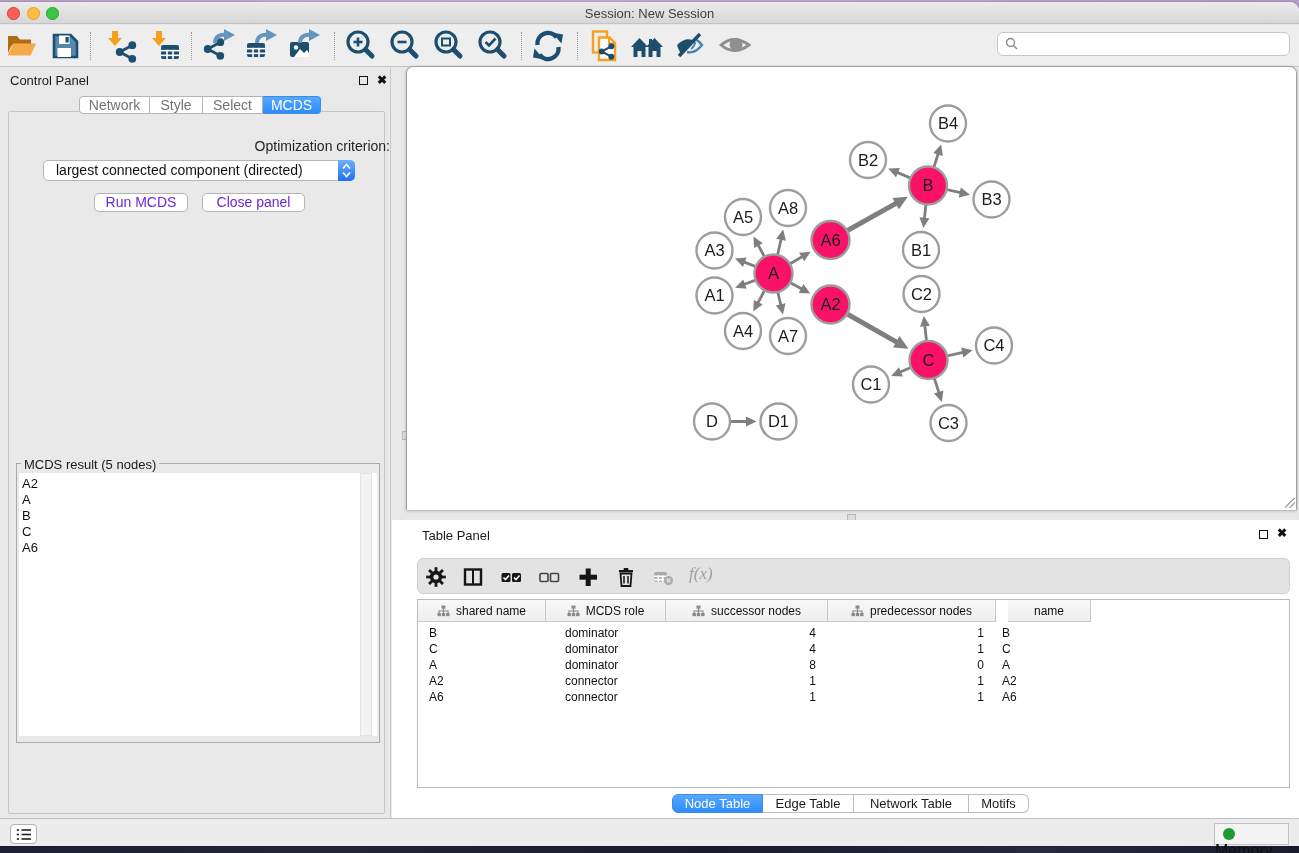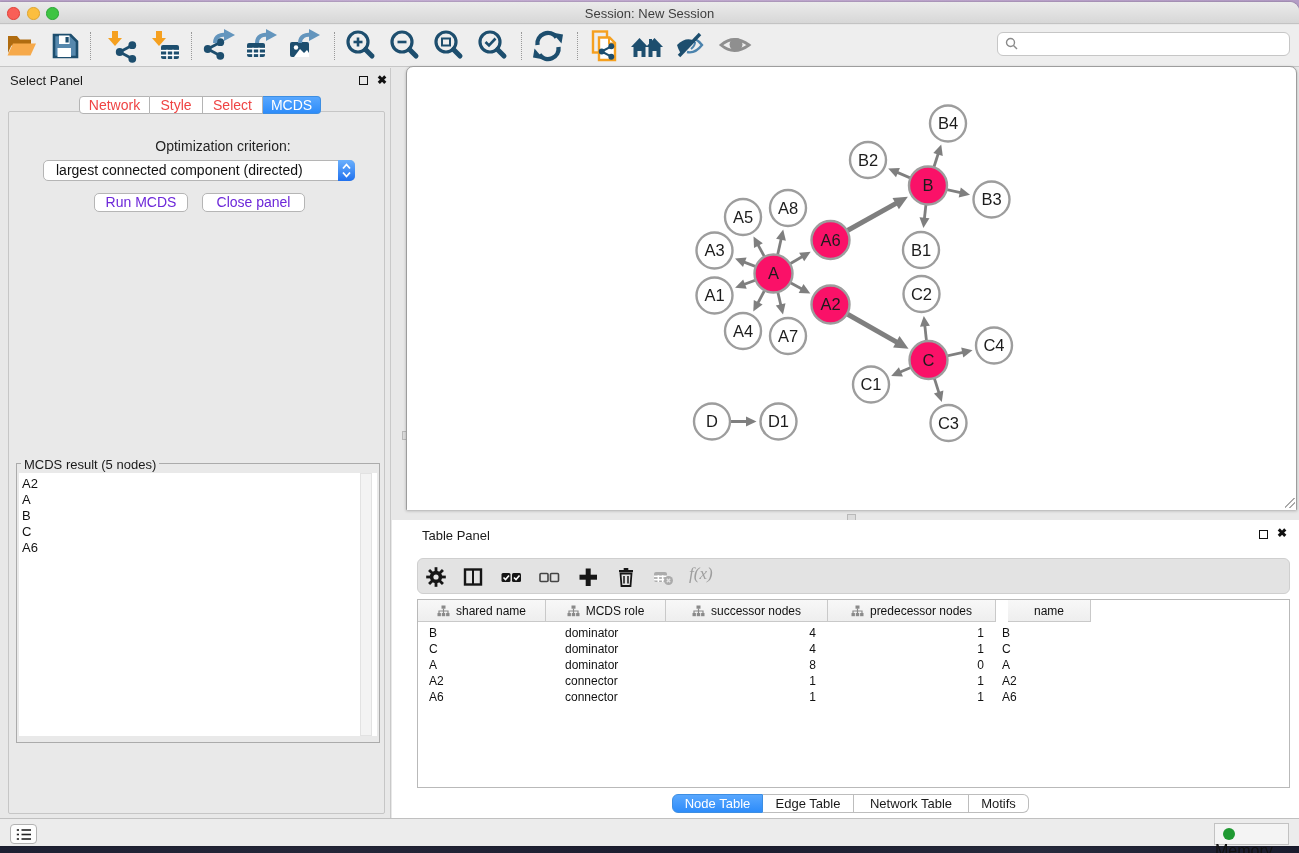--- a/index.html
+++ b/index.html
@@ -15,24 +15,24 @@
 
 .main { position:absolute; left:0; top:66px; width:100%; height:750px; background:#e8e8e8; }
 
 
 .cpanel { position:absolute; left:0; top:0; width:391px; height:100%; background:#e8e8e8; border-right:1px solid #c9c9c9; }
 .cp-title { position:absolute; left:10px; top:5px; font-size:13px; color:#1b1b1b; }
 .float-btn { position:absolute; top:8px; width:9px; height:9px; border:1.5px solid #111; }
 .close-x { position:absolute; top:5px; font-size:12px; font-weight:bold; color:#111; }
 .cp-box { position:absolute; left:8px; top:43px; width:377px; height:703px; border:1px solid #c6c6c6; border-radius:2px; background:#e9e9e9; }
 .tabs { position:absolute; left:79px; top:28px; height:18px; display:flex; z-index:5; }
-.tab { height:18px; background:#fff; border:1px solid #b4b4b4; border-left:none; font-size:14px; color:#ef4444; text-align:center; line-height:17px; }
+.tab { height:18px; background:#fff; border:1px solid #b4b4b4; border-left:none; font-size:14px; color:#737373; text-align:center; line-height:17px; }
 .tab.first { border-left:1px solid #b4b4b4; border-radius:4px 0 0 4px; }
 .tab.sel { background:linear-gradient(#58a7fe,#2d8cfa); color:#fff; border-color:#3d8ee2; border-radius:0 4px 4px 0; }
-.opt-label { position:absolute; left:0; top:70px; width:100%; text-align:center; font-size:14px; color:#242424;margin-left:28px; }
+.opt-label { position:absolute; left:0; top:70px; width:100%; text-align:right; font-size:14px; color:#242424; }
 .dropdown { position:absolute; left:43px; top:92px; width:312px; height:21px; background:#fff; border:1px solid #b5b5b5; border-radius:5px; font-size:14px; color:#111; line-height:19px; padding-left:12px; }
 .dd-btn { position:absolute; right:-1px; top:-1px; width:17px; height:21px; background:linear-gradient(#6ab0fd,#2171ee); border-radius:0 5px 5px 0; }
 .btn { position:absolute; top:125px; height:19px; background:#fff; border:1px solid #b5b5b5; border-radius:5px; font-size:14px; color:#6d28d9; text-align:center; line-height:17px; }
 .fieldset { position:absolute; left:16px; top:395px; width:364px; height:280px; border:1px solid #ababab; }
 .fs-legend { position:absolute; left:4px; top:-7px; background:#e9e9e9; padding:0 3px; font-size:13px; color:#1a1a1a; }
 .fs-list { position:absolute; left:2px; top:9px; right:2px; bottom:6px; background:#fff; font-size:13px; color:#111; padding-top:3px; }
 .fs-item { padding-left:3px; height:16px; line-height:16px; }
 .fs-scroll { position:absolute; right:5px; top:0; bottom:0; width:12px; background:#f3f3f3; border:1px solid #e2e2e2; }
 
 
@@ -192,21 +192,21 @@
       </svg>
     <div class="search">
         <svg width="14" height="14" viewBox="0 0 14 14" style="position:absolute;left:7px;top:4px">
           <circle cx="5.5" cy="5.5" r="4" fill="none" stroke="#8a8a8a" stroke-width="1.4"></circle>
           <line x1="8.5" y1="8.5" x2="12" y2="12" stroke="#8a8a8a" stroke-width="1.4"></line>
         </svg>
       </div>
   </div>
   <div class="main">
     <div class="cpanel">
-      <div class="cp-title">Select Panel</div>
+      <div class="cp-title">Control Panel</div>
       <div class="float-btn" style="left:359px"></div>
       <div class="close-x" style="left:377px">✖</div>
       <div class="cp-box"></div>
       <div class="tabs">
         <div class="tab first" style="width:71px">Network</div>
         <div class="tab" style="width:53px">Style</div>
         <div class="tab" style="width:60px">Select</div>
         <div class="tab sel" style="width:58px">MCDS</div>
       </div>
       <div class="opt-label">Optimization criterion:</div>

